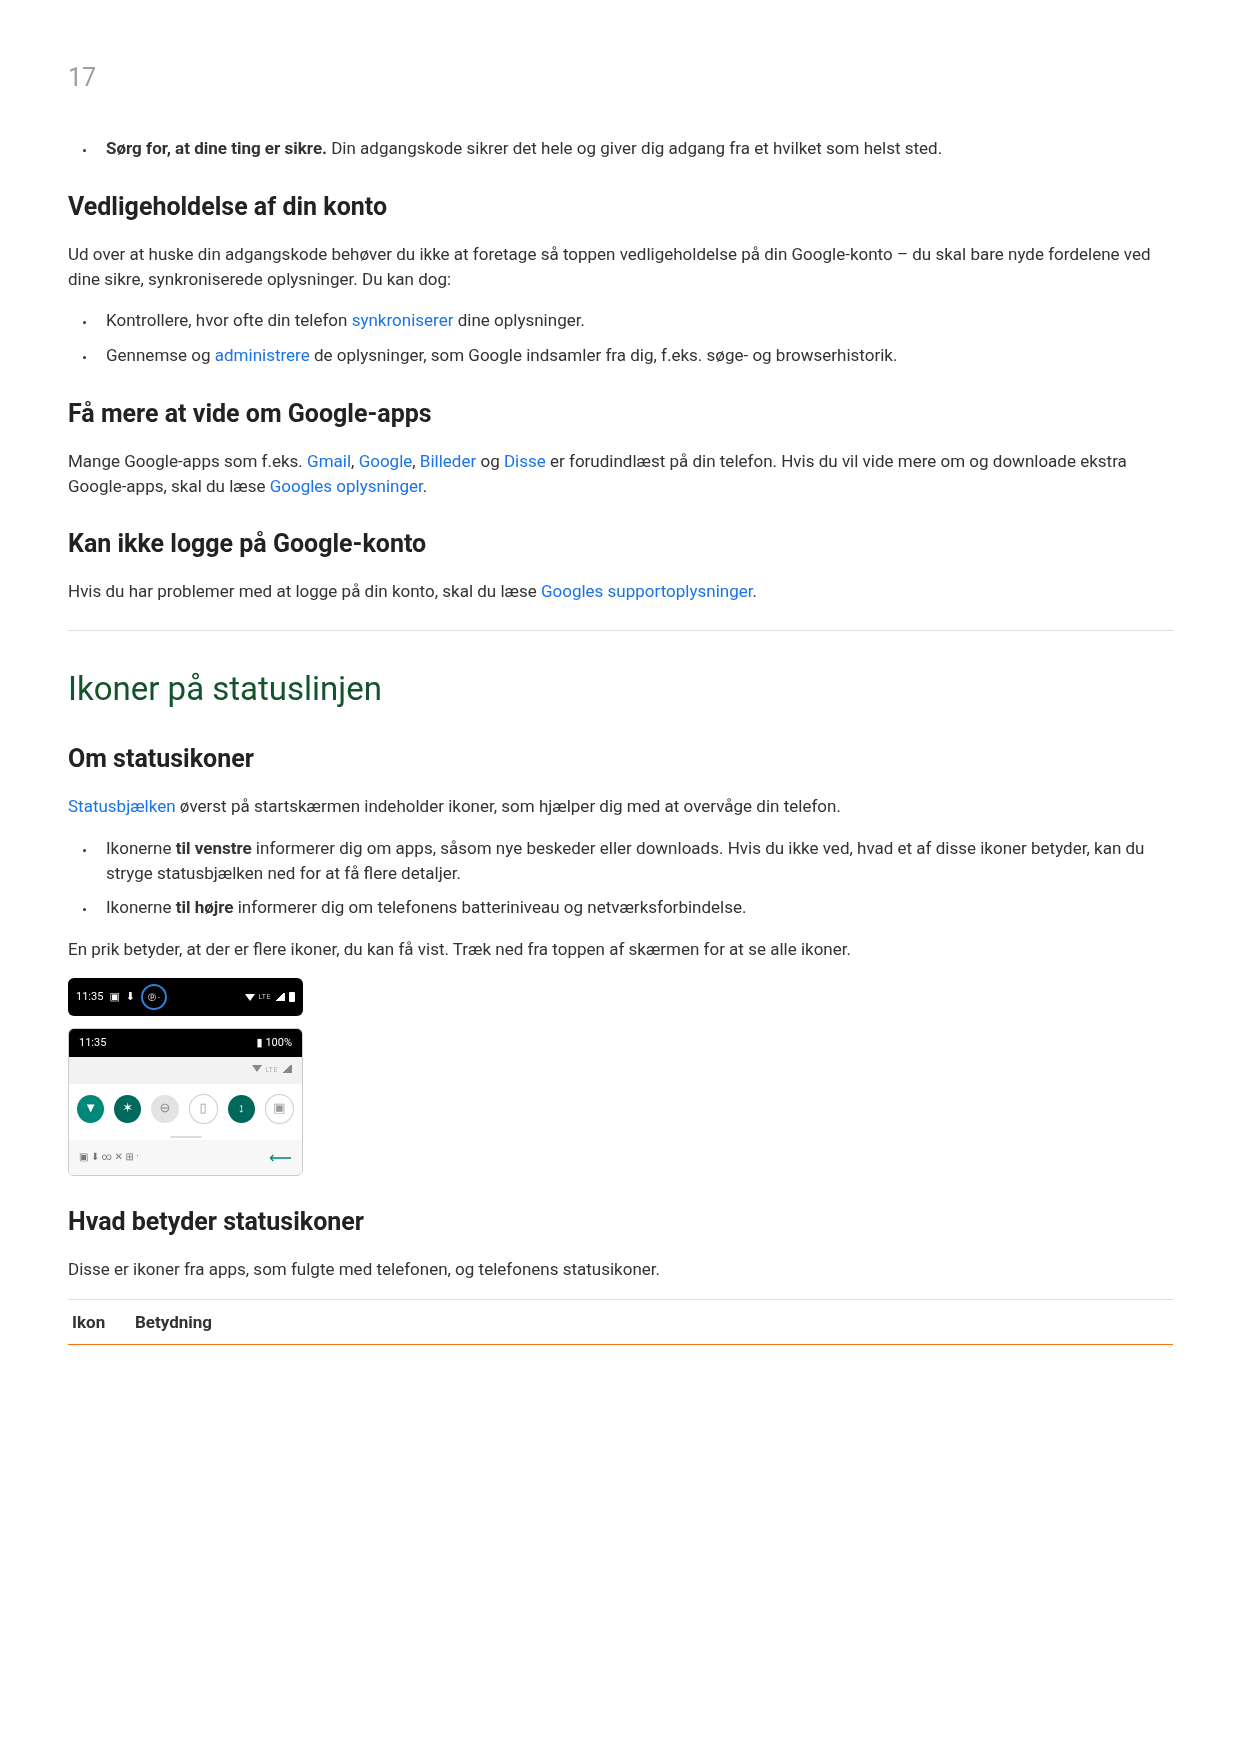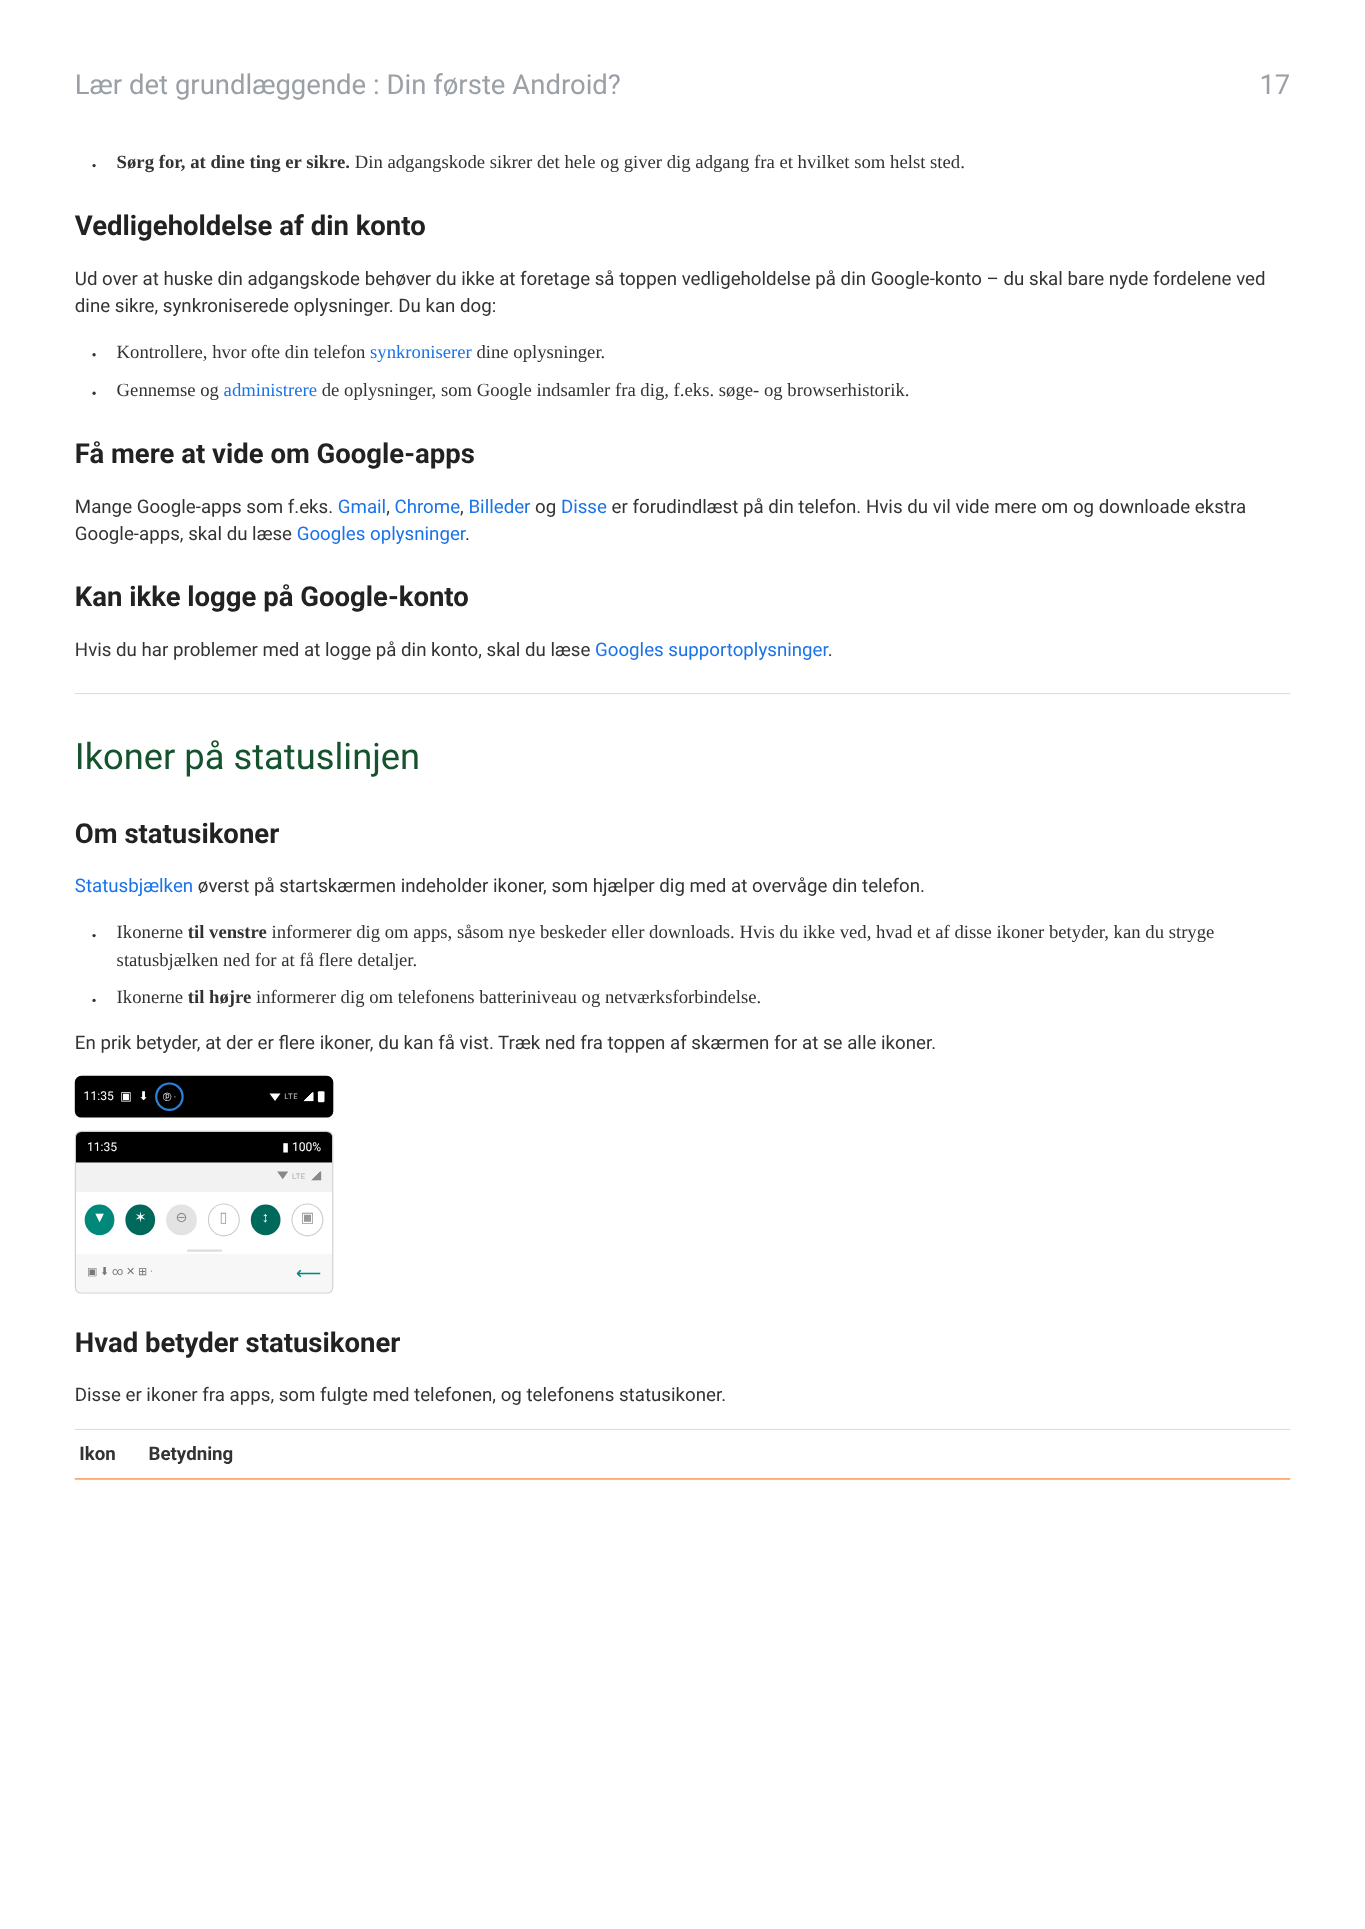--- a/index.html
+++ b/index.html
@@ -36,21 +36,20 @@
   }
   h2 {
     font-size: 25px;
     font-weight: 700;
     margin: 28px 0 12px;
     color: #222;
   }
   ul {
     padding-left: 28px;
     margin: 8px 0 16px;
-    font-family: Liberation Serif, serif;
   }
   li {
     margin-bottom: 10px;
     padding-left: 10px;
   }
   li::marker { font-size: 10px; }
   a, .link {
     color: #1a73e8;
     text-decoration: none;
   }
@@ -127,21 +126,20 @@
     text-align:left; font-weight:700; padding:10px 4px; font-size:17px;
     border-top:1px solid #ddd; border-bottom:1px solid #f97316;
   }
   .bold { font-weight:700; }
   .lte { font-size:7px; color:#ccc; letter-spacing:0.5px;}
 </style>
 </head>
 <body>
 
 <div class="header-row">
-  <div class="breadcrumb">Lær det grundlæggende : Din første Android?</div>
   <div class="page-no">17</div>
 </div>
 
 <ul>
   <li>
     <span class="bold">Sørg for, at dine ting er sikre.</span><span> Din adgangskode sikrer det hele og giver dig adgang fra et hvilket som helst sted.</span>
   </li>
 </ul>
 
 <h2>Vedligeholdelse af din konto</h2>
@@ -150,21 +148,21 @@
   <li>
     <span>Kontrollere, hvor ofte din telefon </span><a class="link">synkroniserer</a><span> dine oplysninger.</span>
   </li>
   <li>
     <span>Gennemse og </span><a class="link">administrere</a><span> de oplysninger, som Google indsamler fra dig, f.eks. søge- og browserhistorik.</span>
   </li>
 </ul>
 
 <h2>Få mere at vide om Google-apps</h2>
 <p>
-  <span>Mange Google-apps som f.eks. </span><a class="link">Gmail</a><span>, </span><a class="link">Chrome</a><span>, </span><a class="link">Billeder</a><span> og </span><a class="link">Disse</a><span> er forudindlæst på din telefon. Hvis du vil vide mere om og downloade ekstra Google-apps, skal du læse </span><a class="link">Googles oplysninger</a><span>.</span>
+  <span>Mange Google-apps som f.eks. </span><a class="link">Gmail</a><span>, </span><a class="link">Google</a><span>, </span><a class="link">Billeder</a><span> og </span><a class="link">Disse</a><span> er forudindlæst på din telefon. Hvis du vil vide mere om og downloade ekstra Google-apps, skal du læse </span><a class="link">Googles oplysninger</a><span>.</span>
 </p>
 
 <h2>Kan ikke logge på Google-konto</h2>
 <p>
   <span>Hvis du har problemer med at logge på din konto, skal du læse </span><a class="link">Googles supportoplysninger</a><span>.</span>
 </p>
 
 <hr class="section">
 
 <h1>Ikoner på statuslinjen</h1>

